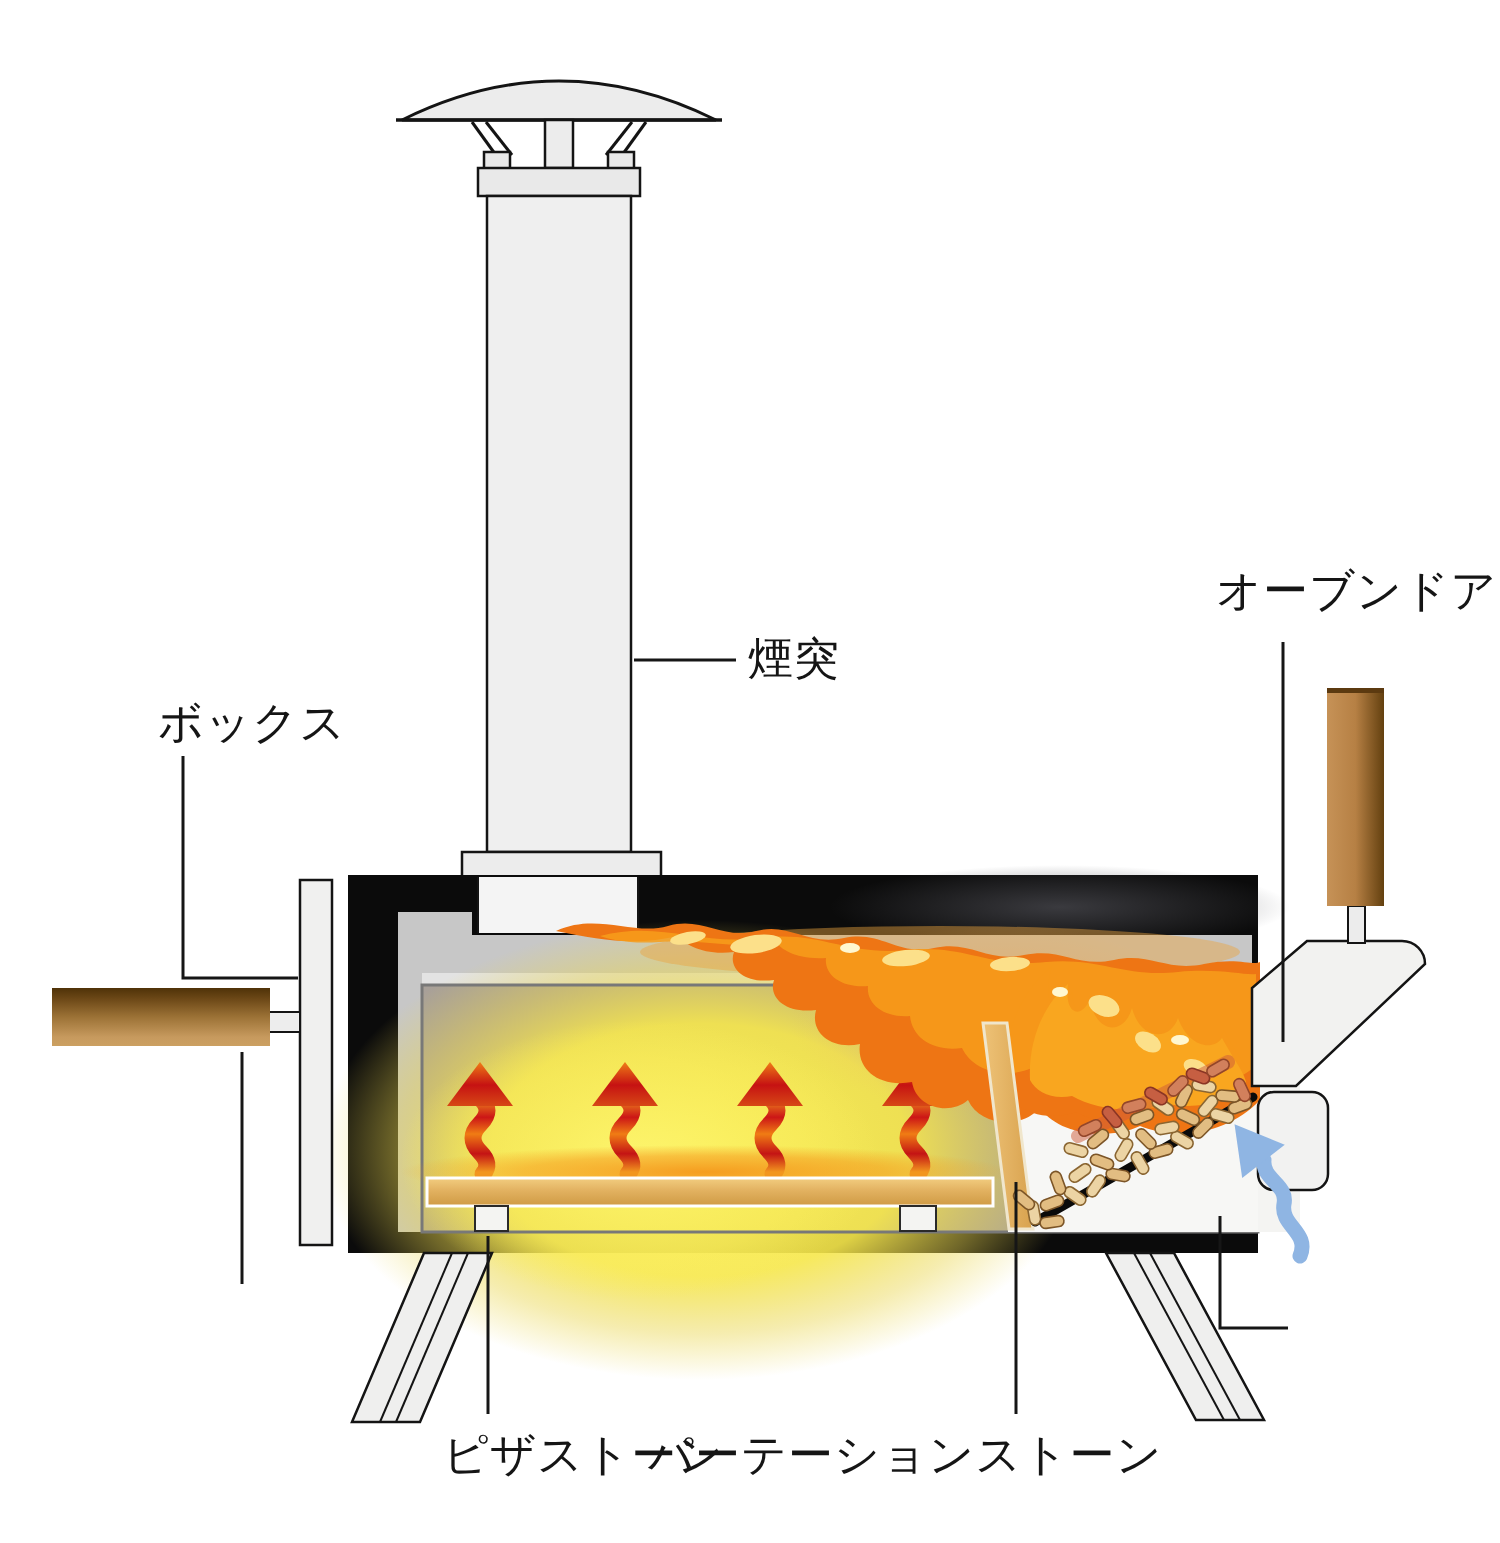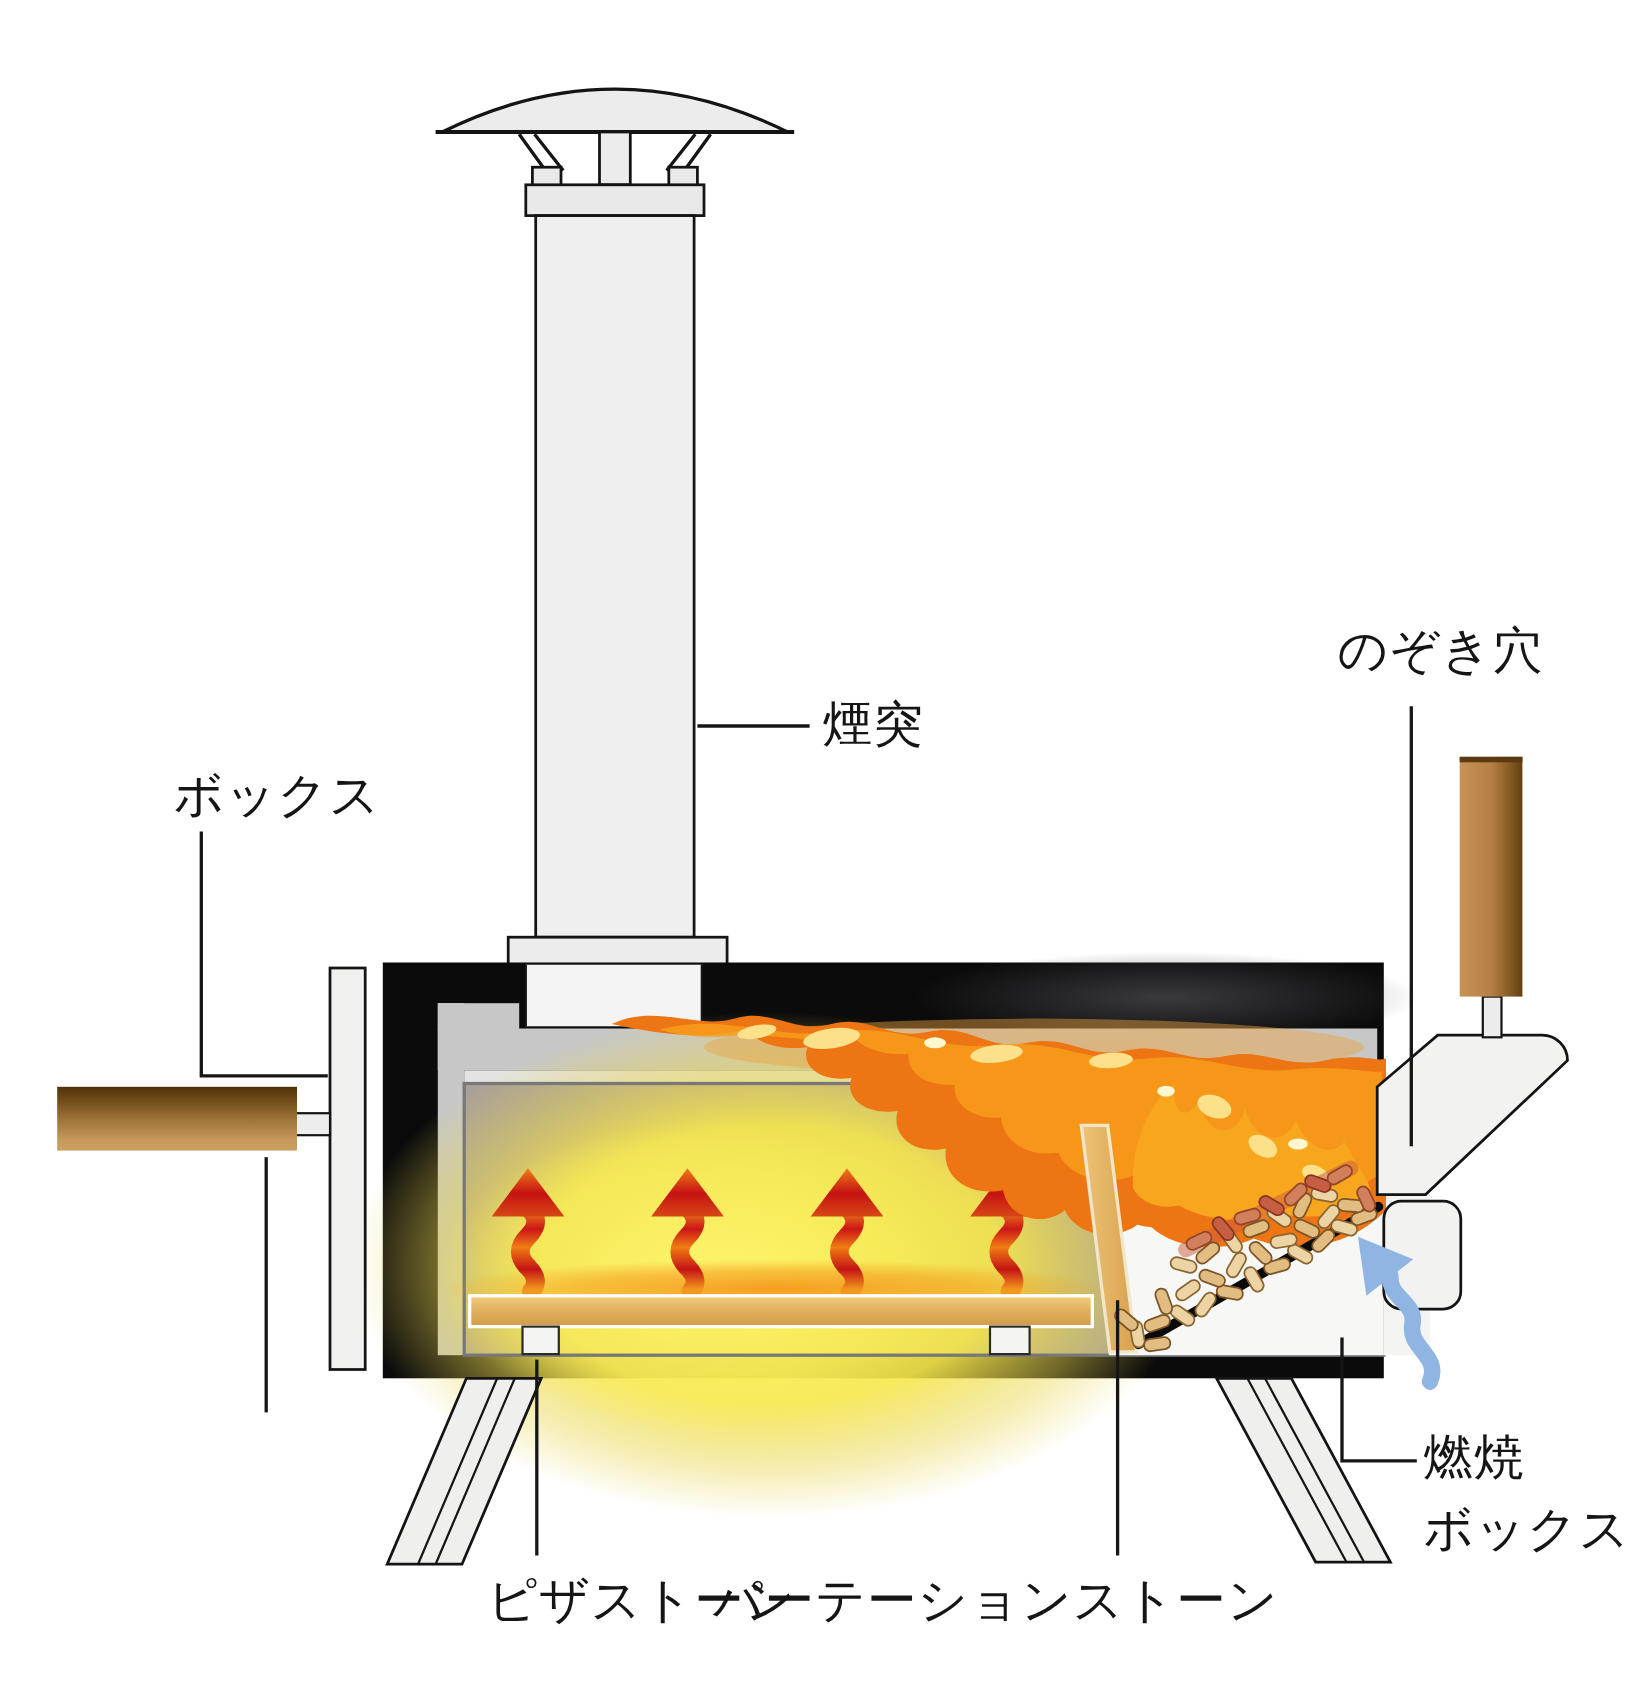--- a/index.html
+++ b/index.html
@@ -269,22 +269,18 @@
   <line class="leader" x1="634" y1="660" x2="736" y2="660"></line>
   <line class="leader" x1="1283" y1="642" x2="1283" y2="1042"></line>
   <polyline class="leader" points="183,756 183,978 298,978"></polyline>
   <line class="leader" x1="242" y1="1052" x2="242" y2="1284"></line>
   <line class="leader" x1="488" y1="1236" x2="488" y2="1414"></line>
   <line class="leader" x1="1016" y1="1182" x2="1016" y2="1414"></line>
   <polyline class="leader" points="1220,1216 1220,1328 1288,1328"></polyline>
 </svg>
 
 <div class="label" style="left:748px;top:636px">煙突</div>
-<div class="label" style="left:1216px;top:568px">のぞき穴</div>
+<div class="label" style="left:1216px;top:568px">オーブンドア</div>
 <div class="label" style="left:158px;top:700px">ボックス</div>
 <div class="label" style="left:648px;top:1432px">パーテーションストーン</div>
 <div class="label" style="left:443px;top:1432px">ピザストーン</div>
-<div class="label" style="left:1294px;top:1302px">
-  <span>燃焼</span>
-  <span class="l2">ボックス</span>
+
 </div>
 
-</div>
-
 </body></html>

